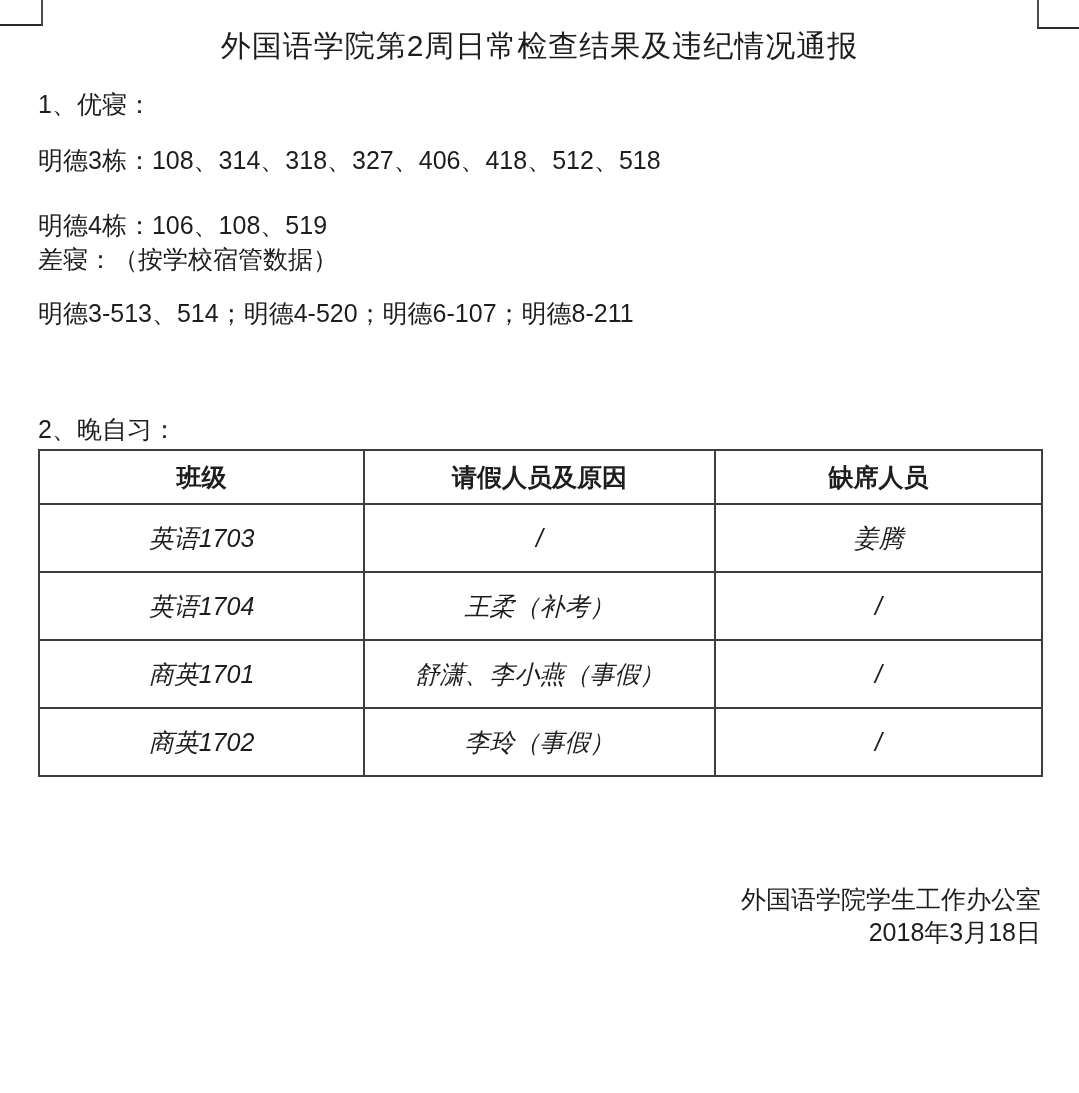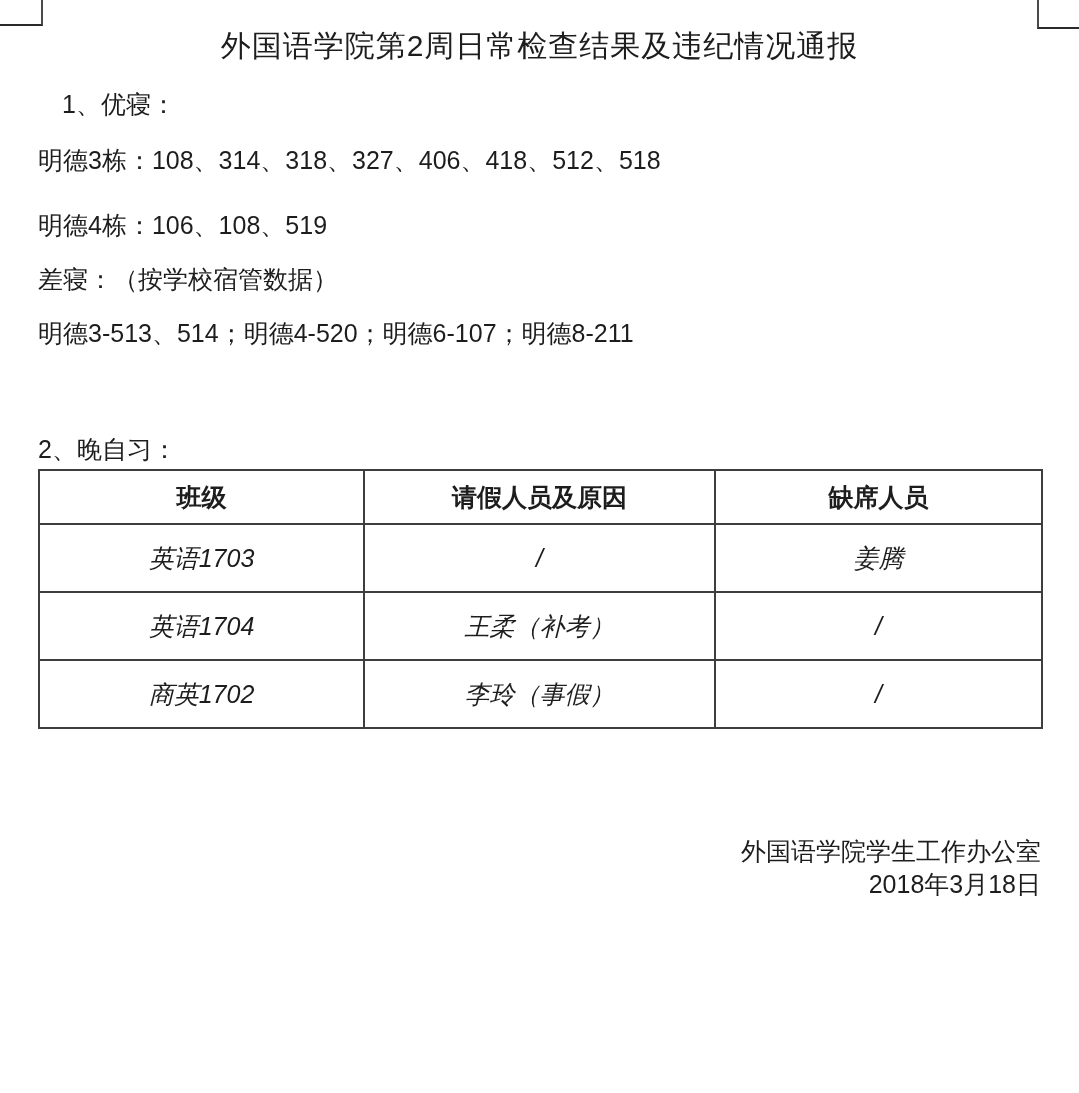--- a/index.html
+++ b/index.html
@@ -26,24 +26,24 @@
   }
   .content { padding:0 38px; }
   .doc-title {
     margin-top:26px;
     text-align:center;
     font-size:30px;
     font-weight:400;
     letter-spacing:1px;
   }
   .line { font-size:25px; line-height:30px; }
-  .h1-line  { margin-top:22px;margin-left:24px; }
+  .h1-line  { margin-top:22px; }
   .dorm-l1  { margin-top:26px; }
   .dorm-l2  { margin-top:35px; }
-  .dorm-l3  { margin-top:24px;  }
+  .dorm-l3  { margin-top:4px;  }
   .dorm-l4  { margin-top:24px;  }
   .h2-line  { margin-top:86px; }
   table.study-table {
     border-collapse:collapse;
     table-layout:fixed;
     width:1003px;
     margin-top:5px;
   }
   .study-table th, .study-table td {
     border:2px solid #3e3e3e;
@@ -100,20 +100,25 @@
         <td>英语1703</td>
         <td>/</td>
         <td>姜腾</td>
       </tr>
       <tr>
         <td>英语1704</td>
         <td>王柔（补考）</td>
         <td>/</td>
       </tr>
       <tr>
+        <td>商英1701</td>
+        <td>舒潇、李小燕（事假）</td>
+        <td>/</td>
+      </tr>
+      <tr>
         <td>商英1702</td>
         <td>李玲（事假）</td>
         <td>/</td>
       </tr>
     </tbody>
   </table>
 
   <div class="footer">
     <div>外国语学院学生工作办公室</div>
     <div>2018年3月18日</div>

